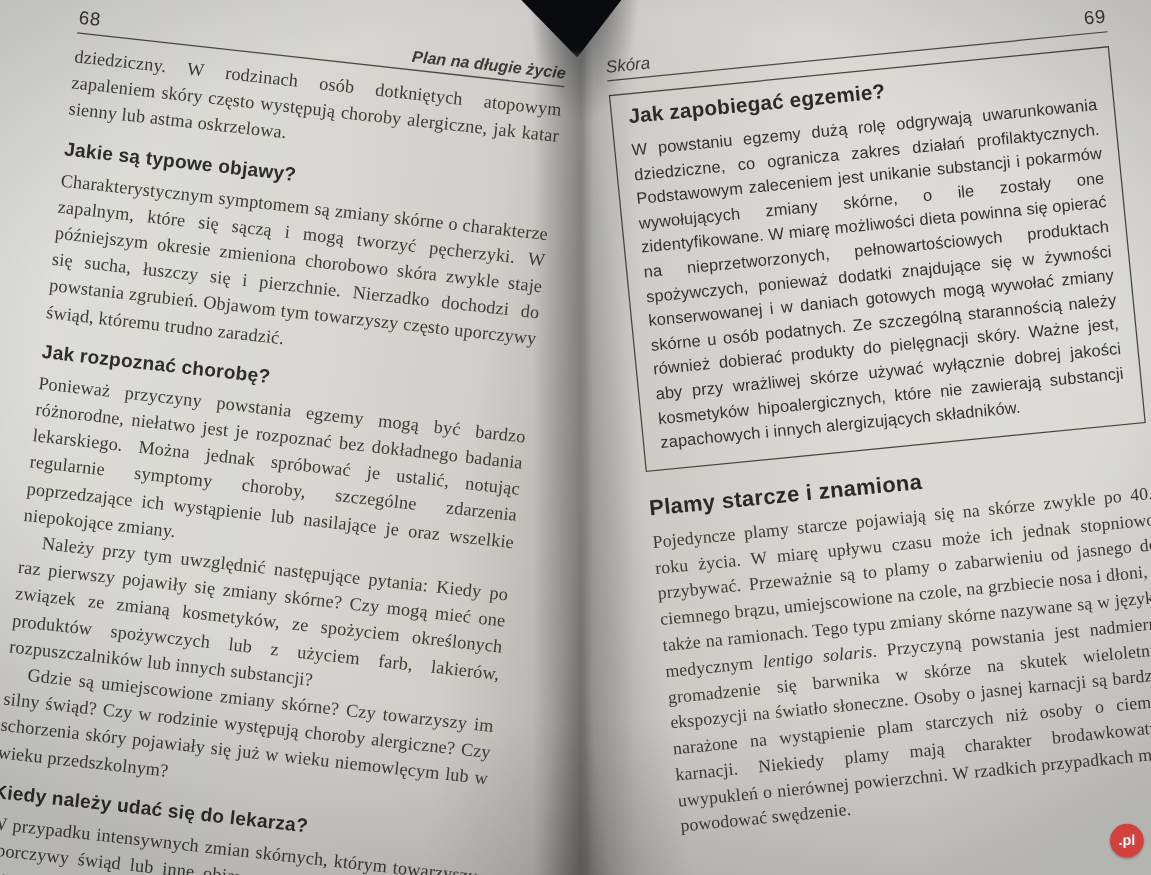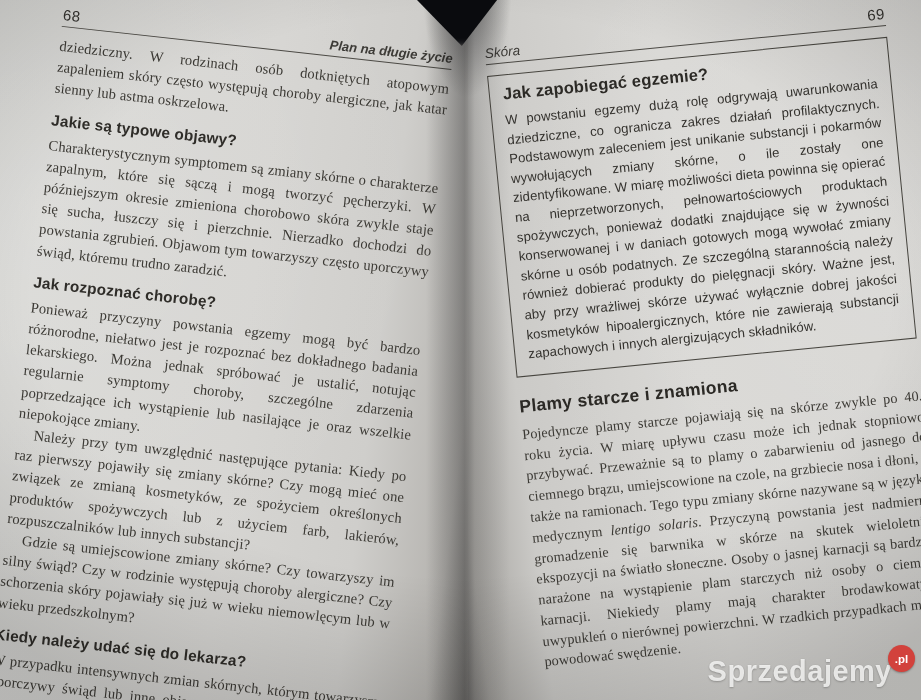--- a/index.html
+++ b/index.html
@@ -107,17 +107,16 @@
     <h2 class="section">Plamy starcze i znamiona</h2>
     <p class="serif"><span>Pojedyncze plamy starcze pojawiają się na skórze zwykle po 40. roku życia. W miarę upływu czasu może ich jednak stopniowo przybywać. Przeważnie są to plamy o zabarwieniu od jasnego do ciemnego brązu, umiejscowione na czole, na grzbiecie nosa i dłoni, a także na ramionach. Tego typu zmiany skórne nazywane są w języku medycznym </span><i>lentigo solaris</i><span>. Przyczyną powstania jest nadmierne gromadzenie się barwnika w skórze na skutek wieloletniej ekspozycji na światło słoneczne. Osoby o jasnej karnacji są bardziej narażone na wystąpienie plam starczych niż osoby o ciemnej karnacji. Niekiedy plamy mają charakter brodawkowatych uwypukleń o nierównej powierzchni. W rzadkich przypadkach mogą powodować swędzenie.</span></p>
   </div>
 
   <div class="gutter-shadow"></div>
   <div class="gutter-top"></div>
   <div class="spine-v"></div>
   <div class="vignette"></div>
 
   <div class="watermark">
-    <span class="wm-text">Sprzedajemy</span>
     <span class="wm-badge" style="background: rgb(210, 66, 60);">.pl</span>
   </div>
 
 </div>
 
 </body></html>

